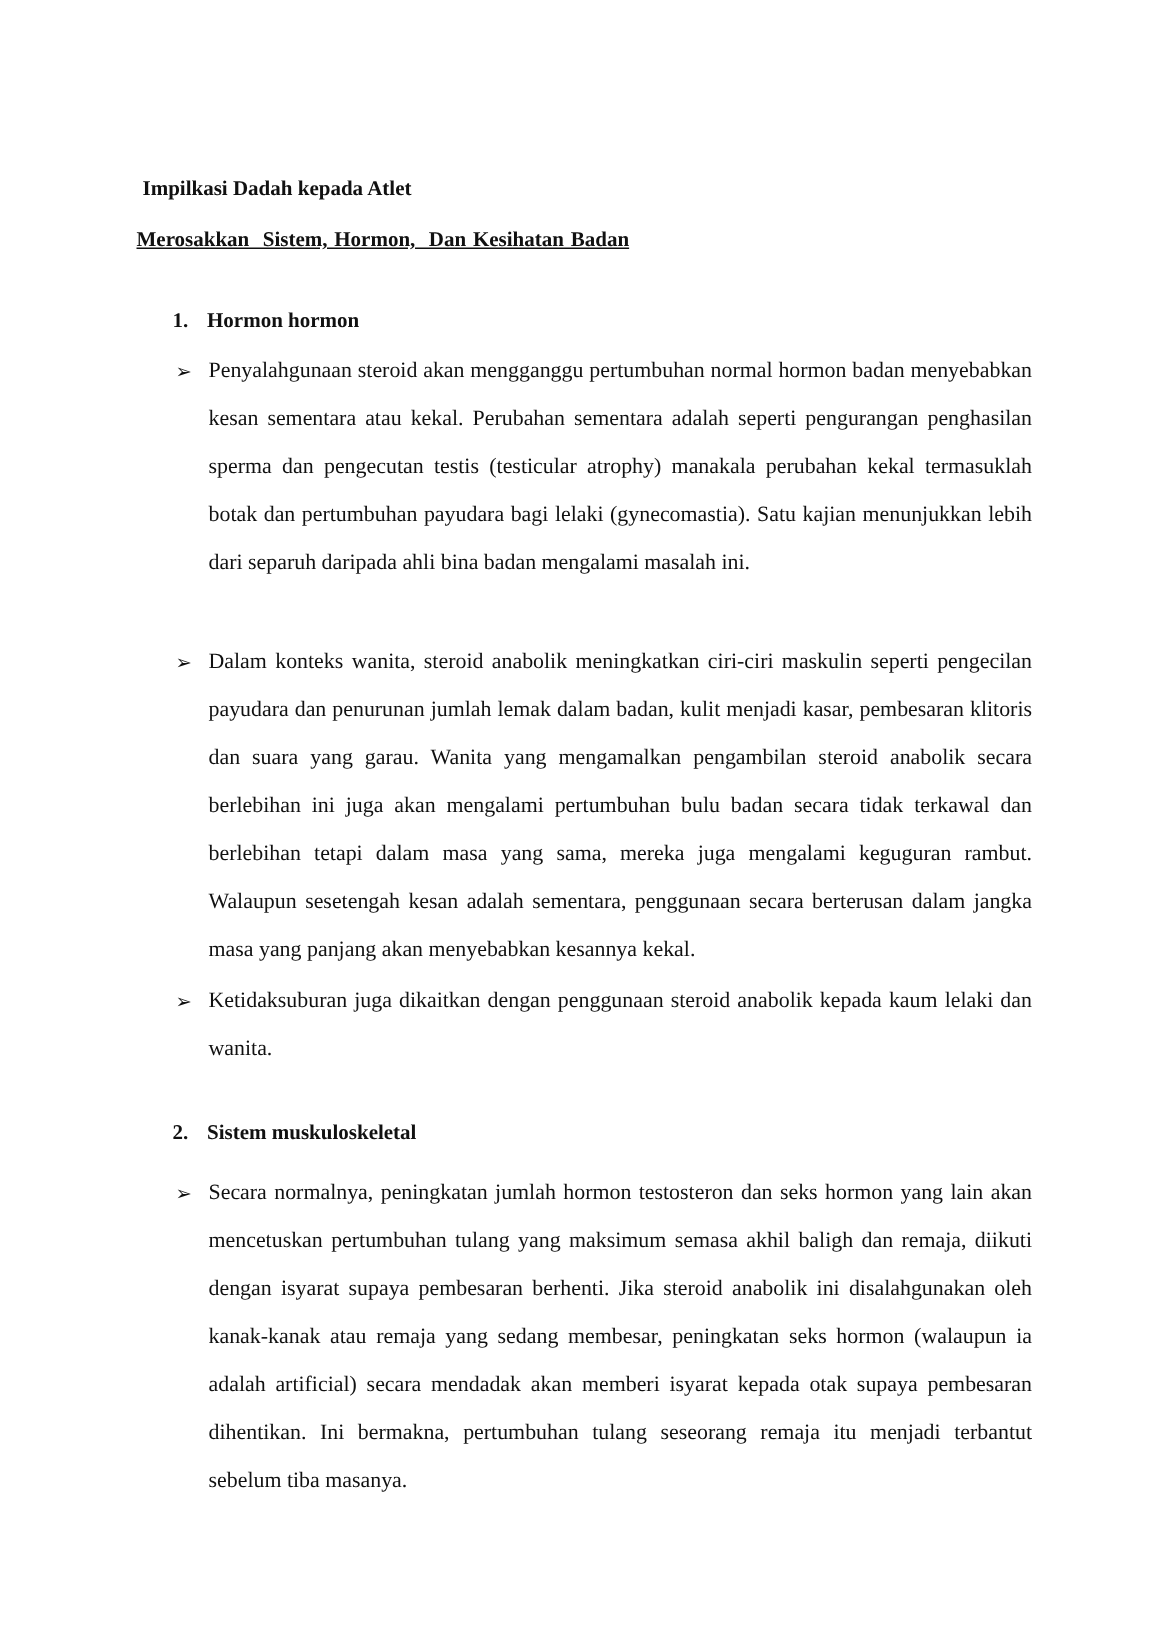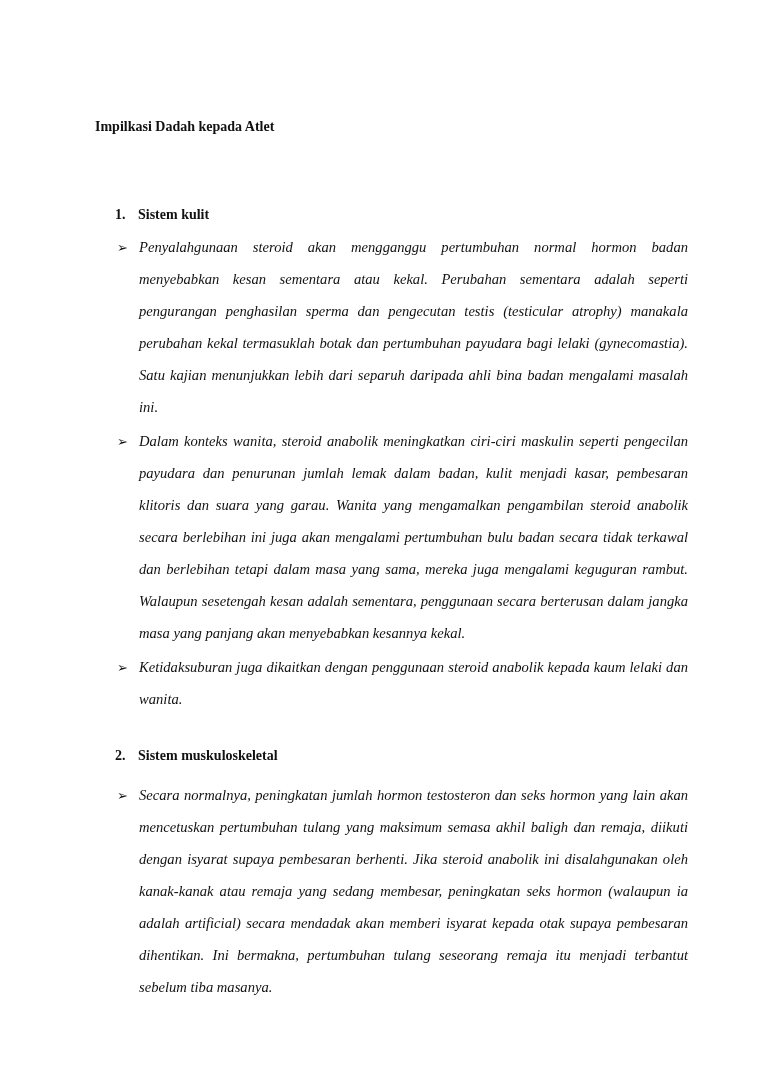--- a/index.html
+++ b/index.html
@@ -8,33 +8,34 @@
   .page { position:absolute; left:0; top:0; width:768px; height:1087px; background:#fff; }
   .title { position:absolute; left:95px; top:99px; font-weight:bold; font-size:14px;margin-top:20px; }
   .subtitle { position:absolute; left:91px; top:153px; font-weight:bold; font-size:14px;
               text-decoration:underline; word-spacing:1px; }
   .num-head { position:absolute; left:115px; font-weight:bold; font-size:14px; }
   .num-head .n { display:inline-block; width:23px; }
   .bullet { position:absolute; left:117px; width:560px; font-size:14.6px; }
   .bullet .arrow { position:absolute; left:0; top:0; font-size:13px; }
   .bullet .text { margin-left:11px; padding-left:0; text-align:justify;
                   line-height:32px; text-align-last:left; }
-  .bullet .text { position:relative; left:0;font-style:italic; }
+  .bullet .text { position:relative; left:0; }
   .bullet .body { position:absolute; left:11px; top:-9px; width:549px; }
 </style>
 </head>
 <body>
 
 <div class="page">
 
   <div class="title">Impilkasi Dadah kepada Atlet</div>
 
+  <div class="subtitle" style="white-space:pre;">Merosakkan  Sistem, Hormon,  Dan Kesihatan Badan</div>
 
   <div class="num-head" style="top:207px;">
-    <span class="n">1.</span><span>Sistem kulit</span>
+    <span class="n">1.</span><span>Hormon hormon</span>
   </div>
 
   <div class="bullet" style="top:240px;">
     <span class="arrow">➢</span>
     <div class="body text">Penyalahgunaan steroid akan mengganggu pertumbuhan normal hormon badan menyebabkan kesan sementara atau kekal. Perubahan sementara adalah seperti pengurangan penghasilan sperma dan pengecutan testis (testicular atrophy) manakala perubahan kekal termasuklah botak dan pertumbuhan payudara bagi lelaki (gynecomastia). Satu kajian menunjukkan lebih dari separuh daripada ahli bina badan mengalami masalah ini.</div>
   </div>
 
   <div class="bullet" style="top:434px;">
     <span class="arrow">➢</span>
     <div class="body text">Dalam konteks wanita, steroid anabolik meningkatkan ciri-ciri maskulin seperti pengecilan payudara dan penurunan jumlah lemak dalam badan, kulit menjadi kasar, pembesaran klitoris dan suara yang garau. Wanita yang mengamalkan pengambilan steroid anabolik secara berlebihan ini juga akan mengalami pertumbuhan bulu badan secara tidak terkawal dan berlebihan tetapi dalam masa yang sama, mereka juga mengalami keguguran rambut. Walaupun sesetengah kesan adalah sementara, penggunaan secara berterusan dalam jangka masa yang panjang akan menyebabkan kesannya kekal.</div>

